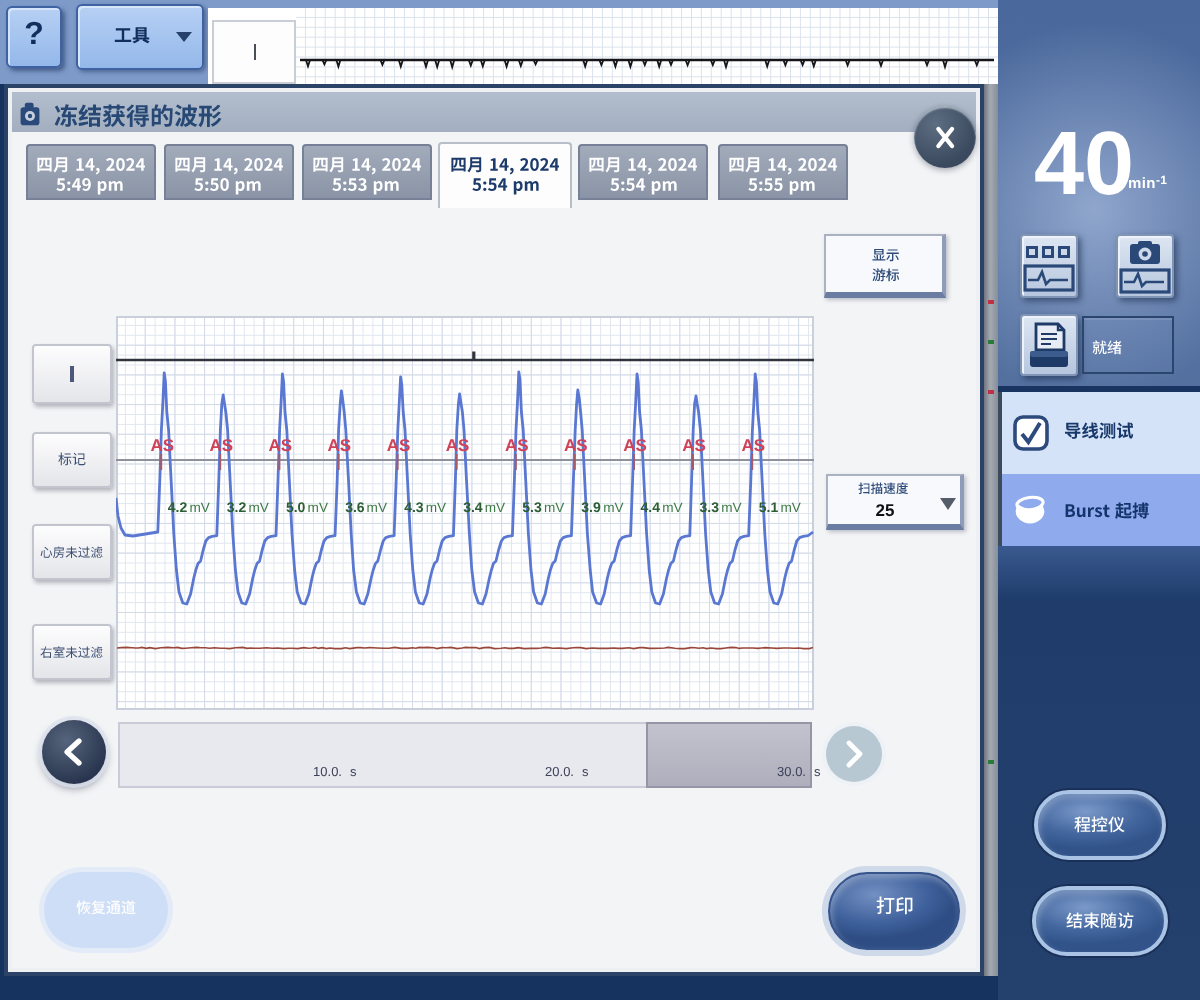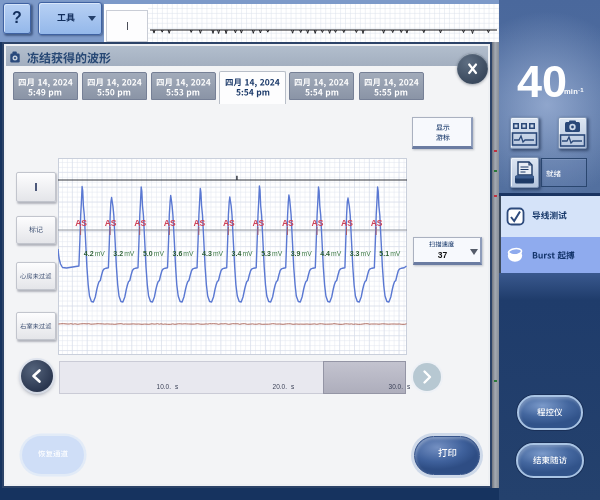--- a/index.html
+++ b/index.html
@@ -271,21 +271,21 @@
         <path d="M346.0 227 V235" stroke="#a65a68" stroke-width="1"></path>
         <path d="M375.6 227 V235" stroke="#a65a68" stroke-width="1"></path>
 </g>
 </svg>
 <div class="abs" style="left:413px;top:237px;width:68.5px;height:28px;background:#f7f9fd;border:1px solid #aab1c0;border-bottom:3px solid #6b7ca2;border-right:2px solid #8e9cba;box-shadow:1px 1px 2px rgba(60,70,90,.3)"></div>
 <div style="position:absolute;left:429.4px;top:240.7px">
       <svg width="25" height="8" style="overflow:visible;display:block">
         <path transform="translate(0,5.5)" fill="#2c4a78" d="M0.2 -2.1Q0.5 -2.1 0.9 -2.2Q1.3 -2.3 1.7 -2.4Q2.1 -2.5 2.5 -2.6L2.6 -2.1Q2.0 -1.9 1.4 -1.8Q0.9 -1.6 0.4 -1.5ZM0.3 -4.1H2.5V-3.6H0.3ZM1.2 -5.3H1.8V-0.2Q1.8 0.1 1.7 0.2Q1.7 0.3 1.5 0.4Q1.4 0.5 1.2 0.5Q0.9 0.5 0.6 0.5Q0.6 0.4 0.5 0.2Q0.5 0.1 0.4 -0.0Q0.6 -0.0 0.8 -0.0Q1.0 -0.0 1.1 -0.0Q1.1 -0.0 1.2 -0.1Q1.2 -0.1 1.2 -0.2ZM2.6 -0.5H5.4V0.1H2.6ZM2.8 -2.7H5.4V-2.2H2.8ZM2.7 -4.7H5.7V0.5H5.2V-4.2H2.7Z M8.6 -4.4H12.3V-3.9H8.6ZM9.4 -5.3H9.9V-3.1H9.4ZM11.0 -5.3H11.5V-3.1H11.0ZM8.8 -2.9H12.1V0.5H11.5V-2.4H9.4V0.5H8.8ZM9.1 -1.6H11.8V-1.1H9.1ZM9.1 -0.3H11.8V0.2H9.1ZM10.2 -2.6H10.7V0.0H10.2ZM6.5 -2.0Q6.8 -2.1 7.4 -2.3Q7.9 -2.4 8.4 -2.6L8.5 -2.0Q8.0 -1.9 7.5 -1.7Q7.0 -1.6 6.6 -1.5ZM6.6 -4.1H8.4V-3.5H6.6ZM7.3 -5.3H7.8V-0.2Q7.8 0.0 7.8 0.2Q7.7 0.3 7.6 0.4Q7.5 0.4 7.3 0.4Q7.1 0.5 6.8 0.5Q6.7 0.4 6.7 0.2Q6.7 0.0 6.6 -0.1Q6.8 -0.1 6.9 -0.1Q7.1 -0.1 7.2 -0.1Q7.2 -0.1 7.2 -0.1Q7.3 -0.1 7.3 -0.2Z M14.3 -3.1V-0.5H13.7V-2.5H12.9V-3.1ZM13.0 -4.8 13.4 -5.1Q13.6 -4.9 13.8 -4.7Q14.0 -4.6 14.1 -4.4Q14.3 -4.2 14.4 -4.0L13.9 -3.7Q13.8 -3.8 13.7 -4.0Q13.5 -4.2 13.3 -4.4Q13.1 -4.6 13.0 -4.8ZM14.1 -0.7Q14.2 -0.7 14.4 -0.6Q14.5 -0.5 14.8 -0.4Q15.1 -0.2 15.5 -0.2Q15.9 -0.1 16.4 -0.1Q16.8 -0.1 17.2 -0.1Q17.6 -0.2 18.0 -0.2Q18.4 -0.2 18.7 -0.2Q18.7 -0.2 18.6 -0.1Q18.6 0.0 18.6 0.2Q18.5 0.3 18.5 0.3Q18.4 0.4 18.1 0.4Q17.8 0.4 17.5 0.4Q17.2 0.4 16.9 0.4Q16.7 0.4 16.4 0.4Q15.9 0.4 15.4 0.3Q15.0 0.3 14.7 0.1Q14.5 -0.0 14.3 -0.1Q14.2 -0.2 14.1 -0.2Q13.9 -0.2 13.8 -0.1Q13.7 -0.0 13.5 0.1Q13.3 0.3 13.2 0.5L12.8 -0.0Q13.1 -0.3 13.5 -0.5Q13.8 -0.7 14.1 -0.7ZM15.4 -3.3V-2.6H17.7V-3.3ZM14.8 -3.8H18.3V-2.1H14.8ZM14.6 -4.7H18.6V-4.2H14.6ZM16.2 -5.3H16.8V-0.4H16.2ZM16.1 -2.3 16.5 -2.1Q16.4 -1.8 16.1 -1.5Q15.8 -1.2 15.5 -0.9Q15.2 -0.7 14.9 -0.5Q14.8 -0.6 14.8 -0.7Q14.7 -0.8 14.6 -0.8Q14.6 -0.9 14.5 -1.0Q14.8 -1.1 15.1 -1.3Q15.4 -1.5 15.7 -1.8Q15.9 -2.0 16.1 -2.3ZM16.4 -2.0 16.7 -2.3Q17.0 -2.1 17.4 -1.9Q17.7 -1.7 18.0 -1.4Q18.3 -1.2 18.5 -1.0L18.1 -0.6Q17.9 -0.8 17.7 -1.1Q17.4 -1.3 17.0 -1.5Q16.7 -1.8 16.4 -2.0Z M20.4 -3.5H24.8V-3.0H20.4ZM20.5 -1.7H24.0V-1.2H20.5ZM21.3 -4.0H21.9V-2.5H23.3V-4.0H23.9V-2.0H21.3ZM23.8 -1.7H24.0L24.1 -1.7L24.4 -1.5Q24.2 -1.0 23.8 -0.7Q23.3 -0.3 22.8 -0.1Q22.3 0.1 21.7 0.3Q21.1 0.4 20.4 0.5Q20.4 0.4 20.3 0.2Q20.2 0.1 20.2 -0.0Q20.8 -0.1 21.3 -0.2Q21.9 -0.3 22.4 -0.5Q22.9 -0.7 23.3 -0.9Q23.6 -1.2 23.8 -1.6ZM21.5 -1.3Q21.8 -0.9 22.3 -0.7Q22.8 -0.4 23.5 -0.2Q24.2 -0.1 25.0 0.0Q24.9 0.1 24.9 0.2Q24.8 0.3 24.7 0.4Q24.7 0.5 24.6 0.5Q23.8 0.4 23.1 0.2Q22.4 0.0 21.9 -0.3Q21.4 -0.6 21.0 -1.1ZM19.9 -4.7H24.9V-4.2H19.9ZM19.7 -4.7H20.2V-3.0Q20.2 -2.6 20.2 -2.2Q20.2 -1.7 20.1 -1.2Q20.1 -0.8 20.0 -0.3Q19.8 0.1 19.6 0.5Q19.6 0.5 19.5 0.4Q19.4 0.4 19.3 0.3Q19.2 0.3 19.1 0.3Q19.3 -0.1 19.4 -0.5Q19.5 -0.9 19.6 -1.4Q19.6 -1.8 19.6 -2.2Q19.7 -2.7 19.7 -3.0ZM21.9 -5.2 22.5 -5.4Q22.6 -5.2 22.7 -4.9Q22.8 -4.7 22.8 -4.5L22.2 -4.4Q22.1 -4.5 22.0 -4.8Q22.0 -5.0 21.9 -5.2Z"></path>
       </svg>
     </div>
-<div class="abs" style="left:413px;top:250px;width:59px;color:#111;font-size:8.5px;font-weight:bold;text-align:center">37</div>
+<div class="abs" style="left:413px;top:250px;width:59px;color:#111;font-size:8.5px;font-weight:bold;text-align:center">25</div>
 <div class="abs" style="left:470px;top:248.5px;width:0;height:0;border-left:4.5px solid transparent;border-right:4.5px solid transparent;border-top:6.5px solid #555c6a"></div>
 <div class="abs" style="left:59px;top:361px;width:347px;height:33px;background:#e8e8ef;border:1px solid #cacbd6"></div>
 <div class="abs" style="left:323px;top:361px;width:83px;height:33px;background:linear-gradient(180deg,#c3c3cf,#aeaebc);border:1px solid #9495a5"></div>
 <div class="abs" style="left:141px;top:383px;width:30px;color:#3c4258;font-size:6.5px;text-align:right">10.0.</div>
 <div class="abs" style="left:175px;top:383px;color:#3c4258;font-size:6.5px">s</div>
 <div class="abs" style="left:257px;top:383px;width:30px;color:#3c4258;font-size:6.5px;text-align:right">20.0.</div>
 <div class="abs" style="left:291px;top:383px;color:#3c4258;font-size:6.5px">s</div>
 <div class="abs" style="left:373px;top:383px;width:30px;color:#3c4258;font-size:6.5px;text-align:right">30.0.</div>
 <div class="abs" style="left:407px;top:383px;color:#3c4258;font-size:6.5px">s</div>
 <div class="abs" style="left:21px;top:360px;width:32px;height:32px;border-radius:50%;background:radial-gradient(circle at 38% 32%,#55647c,#28344d 75%);box-shadow:0 0 0 2px rgba(220,226,238,.8),0 2px 4px rgba(20,30,55,.5)"></div>

